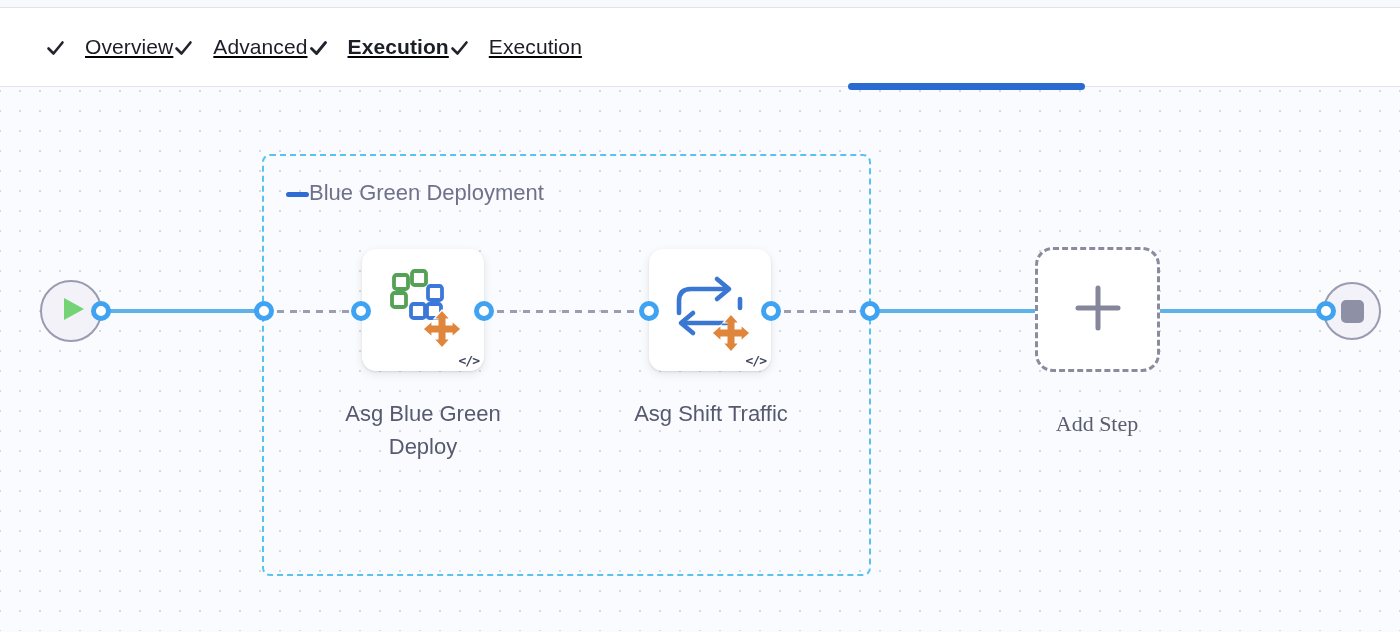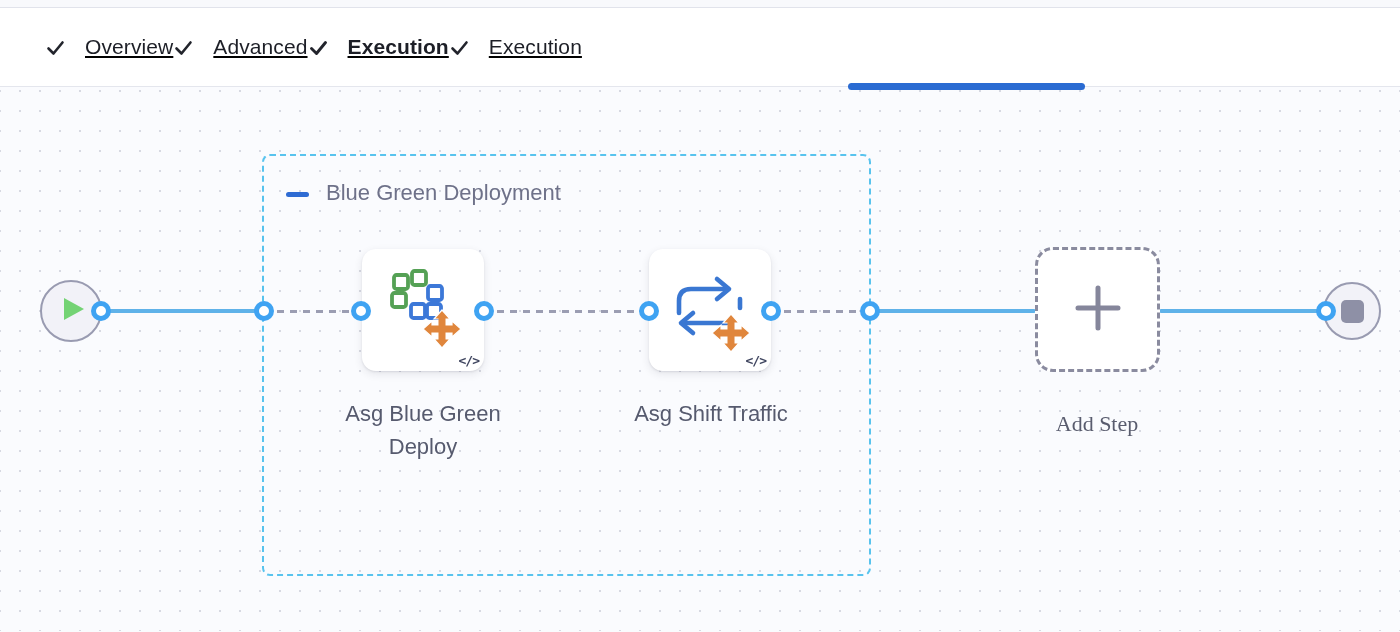--- a/index.html
+++ b/index.html
@@ -30,21 +30,21 @@
     background-color: #fafbfe;
     background-image: radial-gradient(circle, #d7d9e2 1.1px, transparent 1.4px);
     background-size: 20px 20px; background-position: 10px 14px;
   }
 
   
   .group-box {
     position: absolute; left: 262px; top: 67px; width: 609px; height: 422px;
     border: 2px dashed #58c3ee; border-radius: 8px; z-index: 0;
   }
-  .group-header { position: absolute; left: 22px; top: 24px; display: flex; align-items: center; gap: 17px; cursor: pointer; }
+  .group-header { position: absolute; left: 22px; top: 24px; display: flex; align-items: center; cursor: pointer; }
   .minus-btn { width: 23px; height: 5px; border-radius: 3px; background: #2e6bd3; margin-top: 2px; }
   .group-label { font-size: 22px; color: #6e7189; }
 
   
   .seg { position: absolute; z-index: 1; }
   .seg.solid { top: 222px; height: 4px; background: #5fb2e9; border-radius: 2px; }
   .seg.dashed { top: 223px; height: 3px;
     background: repeating-linear-gradient(90deg, #9b9db2 0 7px, transparent 7px 13px); }
 
   

